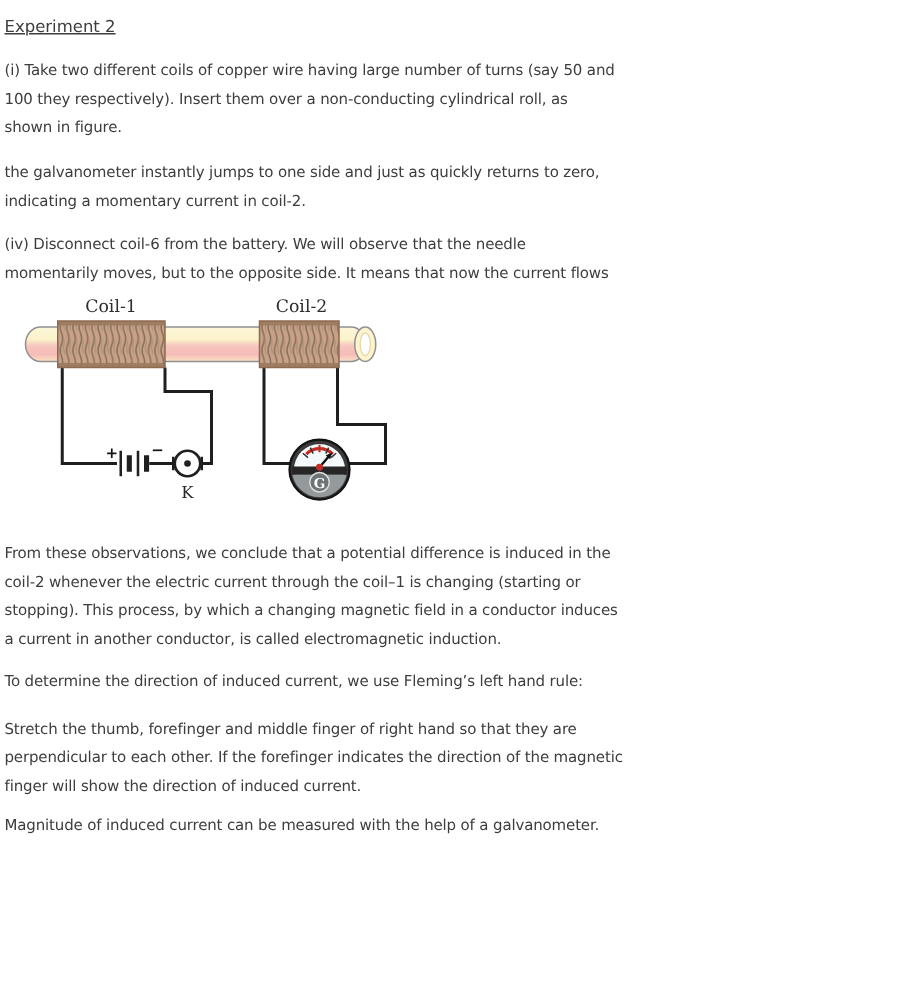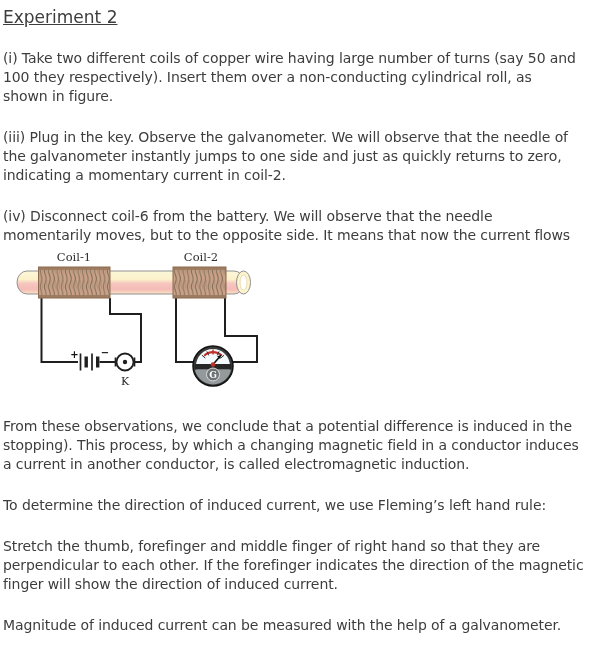--- a/index.html
+++ b/index.html
@@ -3,24 +3,24 @@
 <meta charset="utf-8">
 <style>
   html, body { margin: 0; padding: 0; background: #ffffff; }
   body {
     width: 604px; height: 656px; overflow: hidden;
     font-family: "DejaVu Sans", "Liberation Sans", sans-serif;
     color: var(--text, #3d3d3d);
   }
   .page { padding: 8px 6px 0 3px; }
   .heading {
-    font-size: 17px; font-weight: 400; line-height: 19px;
+    font-size: 11px; font-weight: 400; line-height: 19px;
     text-decoration: underline; margin: 0 0 11px 0;
   }
-  .para { font-size: 14px; line-height: 19px; letter-spacing: -0.1px; margin-top: 22px; }
+  .para { font-size: 10px; line-height: 19px; letter-spacing: -0.1px; }
   .para .line { white-space: pre; height: 19px; }
   .mb11 { margin-bottom: 11px; }
   .mb1  { margin-bottom: 1px; }
   .mb10 { margin-bottom: 10px; }
   .mb9  { margin-bottom: 9px; }
   .mb13 { margin-bottom: 13px; }
   .mb7  { margin-bottom: 7px; }
   .mb0  { margin-bottom: 0; }
   figure.diagram { margin: 0 0 18px 0; padding: 0; }
 
@@ -77,21 +77,20 @@
 <div class="page">
 
   <h1 class="heading">Experiment 2</h1>
 
   <div class="para mb11">
       <div class="line">(i) Take two different coils of copper wire having large number of turns (say 50 and</div>
       <div class="line">100 they respectively). Insert them over a non-conducting cylindrical roll, as</div>
       <div class="line">shown in figure.</div>
     </div>
   <div class="para mb10">
-      <div class="line">(iii) Plug in the key. Observe the galvanometer. We will observe that the needle of</div>
       <div class="line">the galvanometer instantly jumps to one side and just as quickly returns to zero,</div>
       <div class="line">indicating a momentary current in coil-2.</div>
     </div>
   <div class="para mb0">
       <div class="line">(iv) Disconnect coil-6 from the battery. We will observe that the needle</div>
       <div class="line">momentarily moves, but to the opposite side. It means that now the current flows</div>
     </div>
 
   <figure class="diagram">
     <svg width="604" height="146" viewBox="0 0 604 146">
@@ -174,20 +173,21 @@
         <polygon class="galv-arrow" points="218.5,109.5 217.1,114.1 214.1,111.6"></polygon>
         <circle class="galv-hub" cx="210" cy="119.5" r="2.3"></circle>
         <circle class="galv-gbadge" cx="210" cy="129.5" r="6.5"></circle>
         <text class="g-label" x="210" y="133">G</text>
       </g>
     </svg>
   </figure>
 
   <div class="para mb9">
       <div class="line">From these observations, we conclude that a potential difference is induced in the</div>
+      <div class="line">coil-2 whenever the electric current through the coil–1 is changing (starting or</div>
       <div class="line">stopping). This process, by which a changing magnetic field in a conductor induces</div>
       <div class="line">a current in another conductor, is called electromagnetic induction.</div>
     </div>
   <div class="para mb13">
       <div class="line">To determine the direction of induced current, we use Fleming’s left hand rule:</div>
     </div>
   <div class="para mb7">
       <div class="line">Stretch the thumb, forefinger and middle finger of right hand so that they are</div>
       <div class="line">perpendicular to each other. If the forefinger indicates the direction of the magnetic</div>
       <div class="line">finger will show the direction of induced current.</div>

